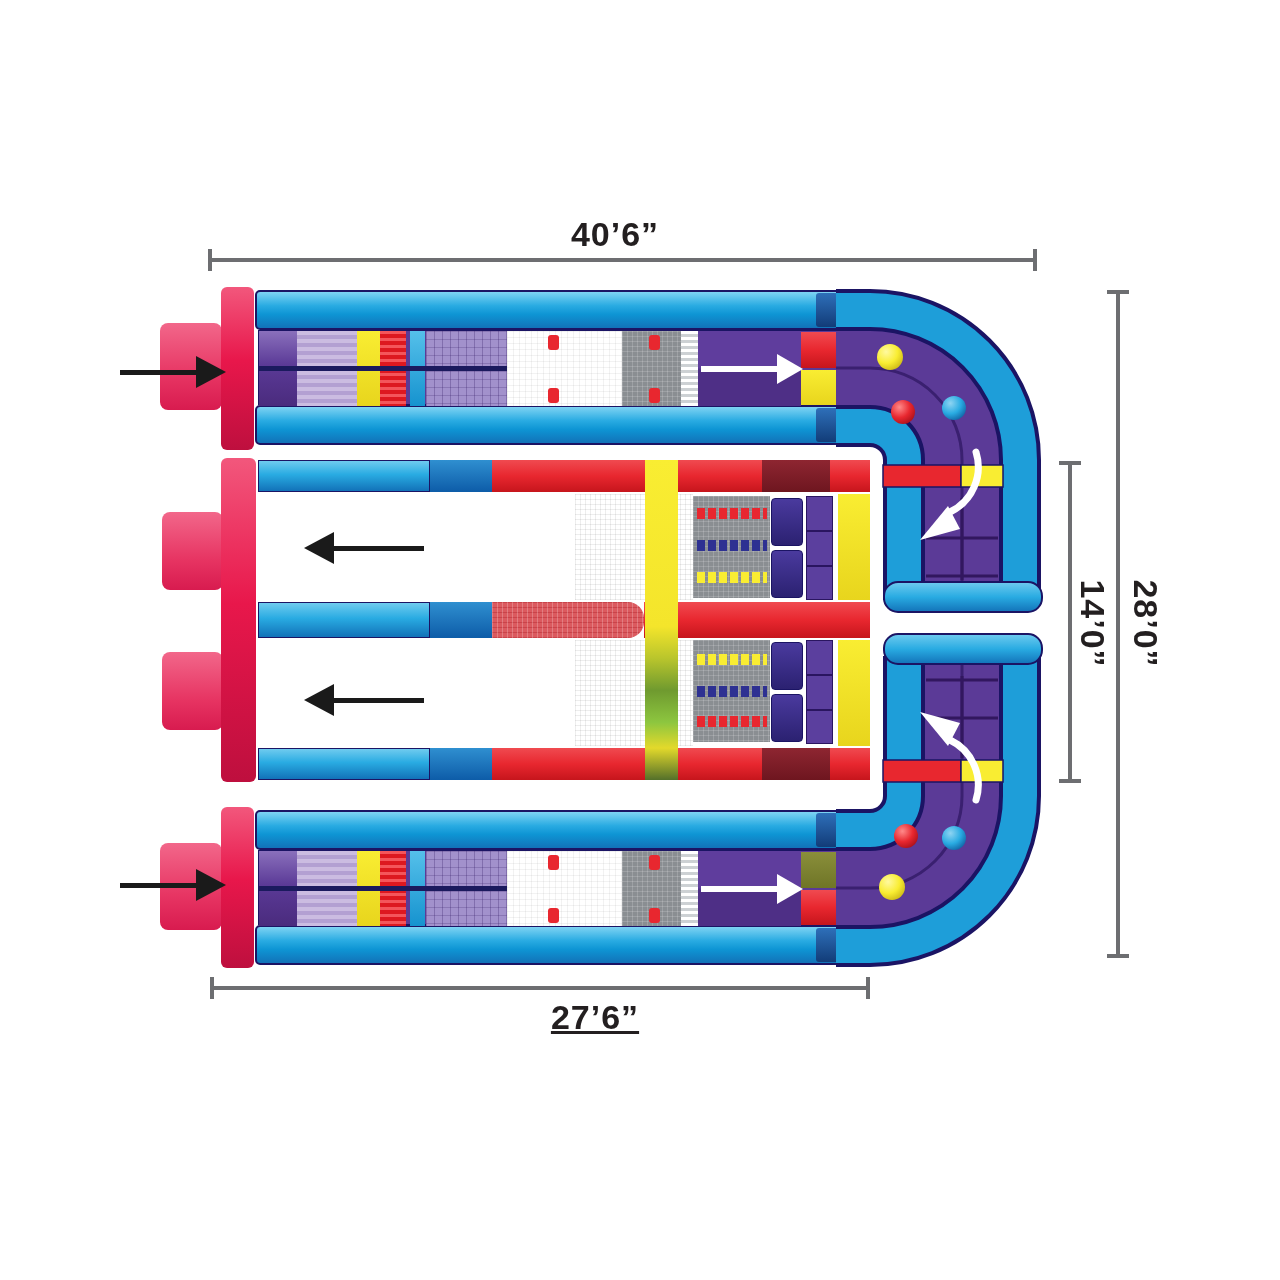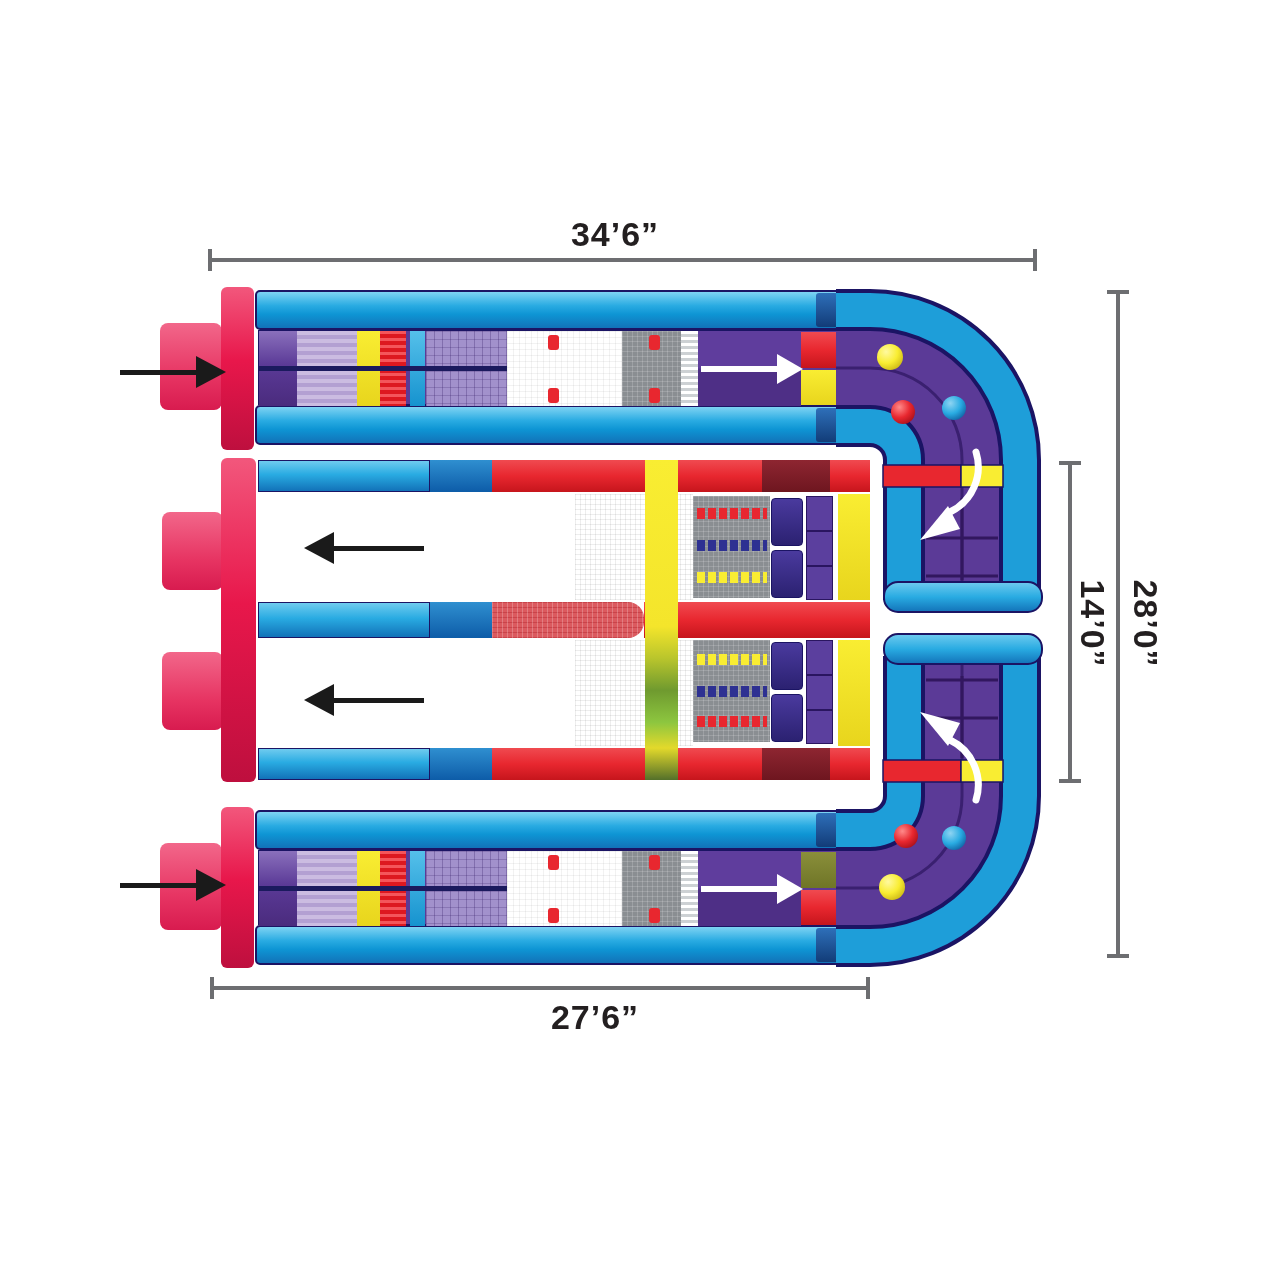--- a/index.html
+++ b/index.html
@@ -241,28 +241,28 @@
       <circle cx="892" cy="887" r="13" fill="url(#bY)"></circle>
       <path d="M 976 800 A 50 50 0 0 0 950 740" fill="none" stroke="#FFFFFF" stroke-width="7" stroke-linecap="round"></path>
       <polygon points="920,712 948,746 960,723" fill="#FFFFFF"></polygon>
     </g>
   </svg>
 
   <div>
     <div class="abs dimline" style="left:210px;top:258px;width:827px;height:4px;"></div>
     <div class="abs dimline" style="left:208px;top:249px;width:4px;height:22px;"></div>
     <div class="abs dimline" style="left:1033px;top:249px;width:4px;height:22px;"></div>
-    <div class="abs dim-label" style="left:520px;top:215px;width:190px;">34’6”</div>
+    <div class="abs dim-label" style="left:520px;top:215px;width:190px;">40’6”</div>
   </div>
 
   <div>
     <div class="abs dimline" style="left:212px;top:986px;width:658px;height:4px;"></div>
     <div class="abs dimline" style="left:210px;top:977px;width:4px;height:22px;"></div>
     <div class="abs dimline" style="left:866px;top:977px;width:4px;height:22px;"></div>
-    <div class="abs dim-label" style="left:500px;top:998px;width:190px;">27’6”</div>
+    <div class="abs dim-label" style="left:500px;top:998px;width:190px;text-decoration:underline;">27’6”</div>
   </div>
 
   <div>
     <div class="abs dimline" style="left:1116px;top:292px;width:4px;height:666px;"></div>
     <div class="abs dimline" style="left:1107px;top:290px;width:22px;height:4px;"></div>
     <div class="abs dimline" style="left:1107px;top:954px;width:22px;height:4px;"></div>
     <div class="abs dim-label rot90" style="left:1075px;top:604px;width:140px;">28’0”</div>
   </div>
 
   <div>

